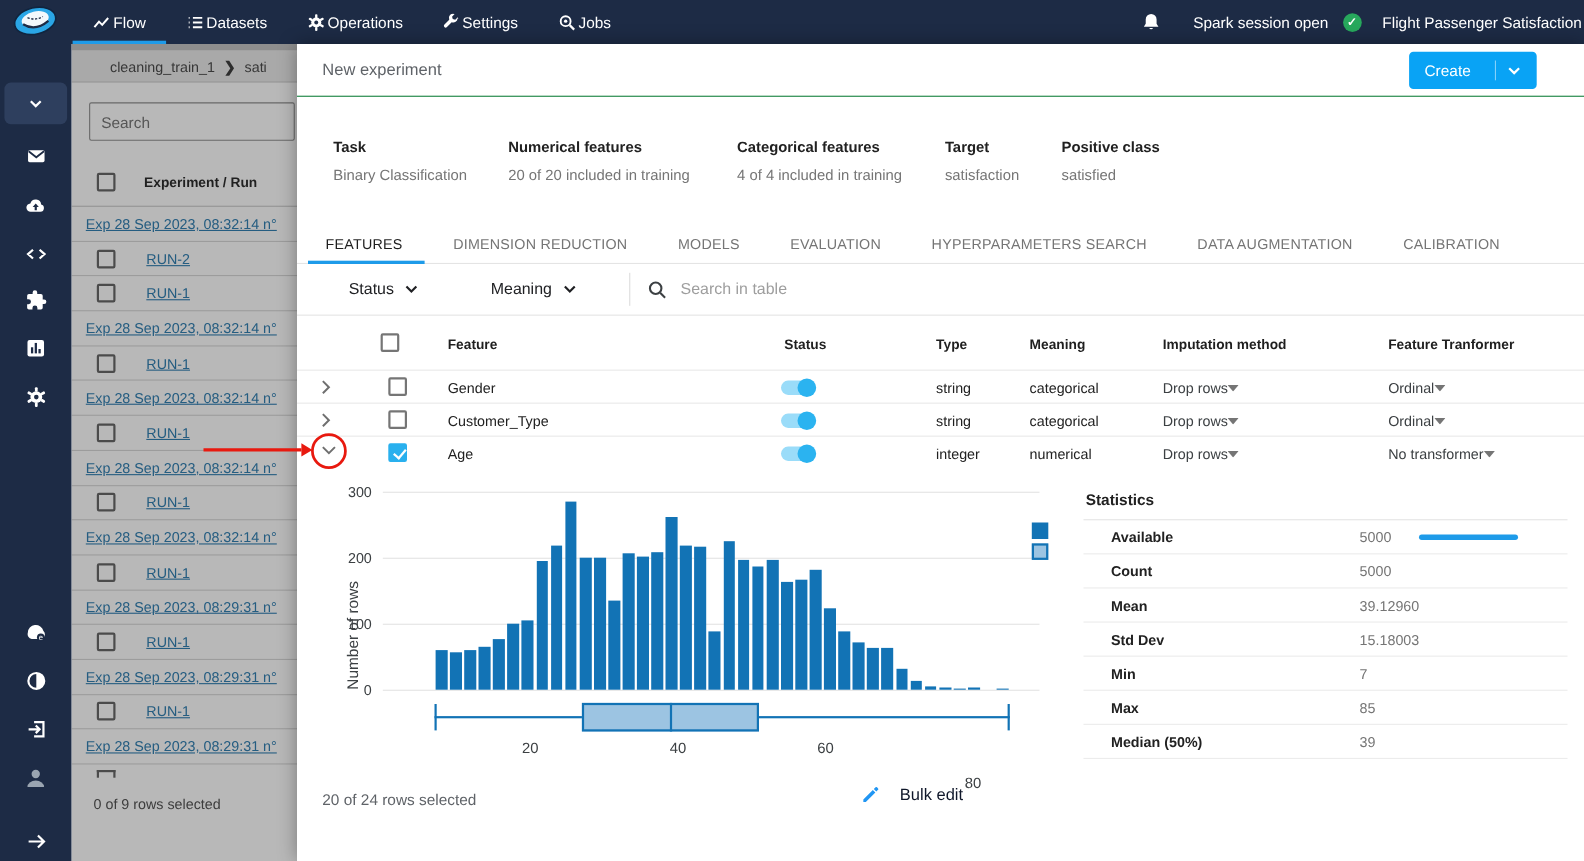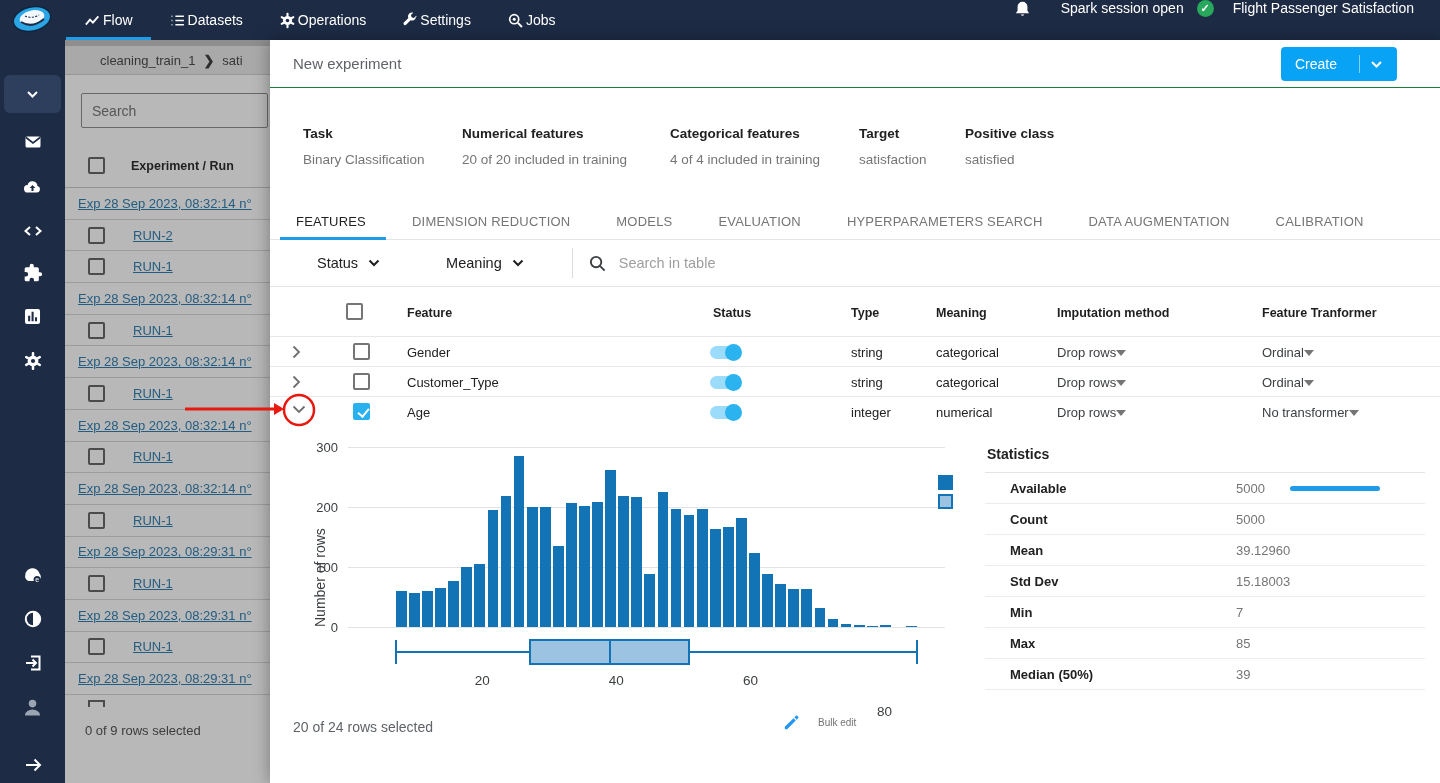--- a/index.html
+++ b/index.html
@@ -4,21 +4,21 @@
 <style>
 *{margin:0;padding:0;box-sizing:border-box}
 html,body{width:1440px;height:783px}
 body{position:relative;font-family:"Liberation Sans",sans-serif;background:#fff;overflow:hidden}
 svg{display:block}
 
 .topnav{position:absolute;left:0;top:0;width:1440px;height:40px;background:#1d2b45;display:flex;z-index:5}
 .nav-tabs{display:flex;margin-left:66px}
 .nav-tab{position:relative;display:flex;align-items:center;gap:2px;padding:0 18px;color:#fff;font-size:14px;cursor:pointer;white-space:nowrap}
 .nav-tab.active::after{content:"";position:absolute;left:0;right:0;bottom:0;height:3px;background:#1e9be9}
-.nav-right{margin-left:auto;display:flex;align-items:flex-start;gap:13px;padding-right:26px;color:#fff;font-size:14px;white-space:nowrap}
+.nav-right{margin-left:auto;display:flex;align-items:center;gap:13px;padding-right:2px;color:#fff;font-size:14px;white-space:nowrap}
 .check-circle{width:17px;height:17px;border-radius:50%;background:#27a85c;color:#fff;font-size:11px;font-weight:bold;display:flex;align-items:center;justify-content:center}
 .logo{position:absolute;left:9px;top:3px;z-index:7}
 
 .sidebar{position:absolute;left:0;top:0;width:65px;height:783px;background:#1d2b45;z-index:4}
 .sb-active{position:absolute;left:4px;top:75px;width:57px;height:38px;background:#2e3f5e;border-radius:6px;display:flex;align-items:center;justify-content:center;cursor:pointer}
 .sb-ic{position:absolute;left:0;width:65px;display:flex;justify-content:center;cursor:pointer}
 
 .backdrop{position:absolute;left:65px;top:40px;width:205px;height:743px;background:#fff;overflow:hidden;z-index:1}
 .bd-strip{height:6px;background:#c2c2c2}
 .bd-breadcrumb{height:29px;background:#e9e9e9;border-bottom:1px solid #cfcfcf;display:flex;align-items:center;padding-left:35px;gap:8px;font-size:13px;color:#424242;white-space:nowrap}
@@ -104,21 +104,21 @@
 .stats{position:absolute;left:715px;top:400px;width:440px}
 .stats-title{font-size:14px;font-weight:bold;color:#212121;padding:6px 0 10px 2px;border-bottom:1px solid #e4e4e4}
 .stat-row{position:relative;display:flex;align-items:center;height:31px;border-bottom:1px solid #ececec}
 .stat-label{margin-left:25px;width:226px;font-size:13px;font-weight:bold;color:#212121}
 .stat-value{font-size:13px;color:#757575}
 .stat-bar{position:absolute;left:305px;top:13px;width:90px;height:5px;border-radius:3px;background:#1e9be9;display:none}
 .stat-row.has-bar .stat-bar{display:block}
 
 .m-selection{position:absolute;left:23px;top:679px;font-size:14px;color:#5f6368}
 .bulk{position:absolute;left:512px;top:673px;display:flex;align-items:center;gap:17px;cursor:pointer}
-.bulk-lbl{font-size:10px;color:#737373}
+.bulk-lbl{font-size:15px;color:#0f172a}
 
 .annot{position:absolute;left:0;top:0;z-index:9;pointer-events:none}
 </style>
 </head>
 <body>
 
 <div class="sidebar">
   <div class="sb-active">
     <span>
         <svg width="13" height="9" viewBox="0 0 13 9">

